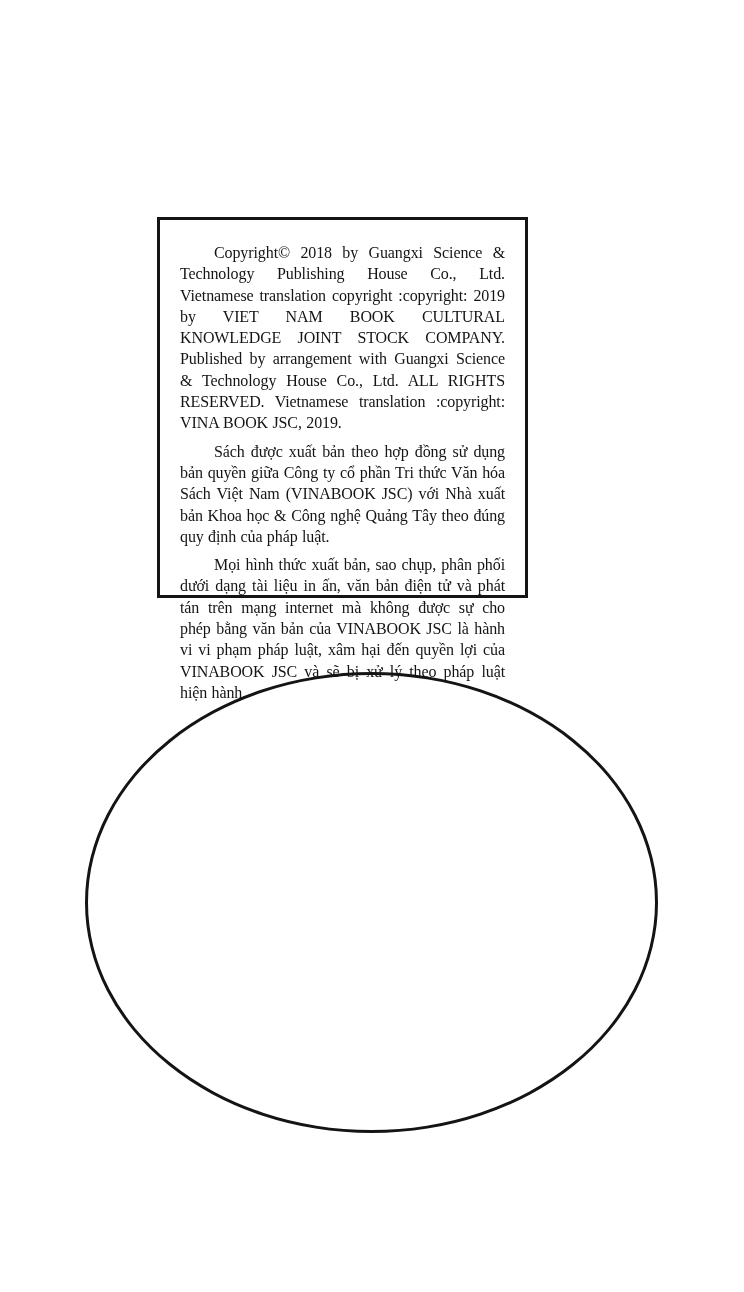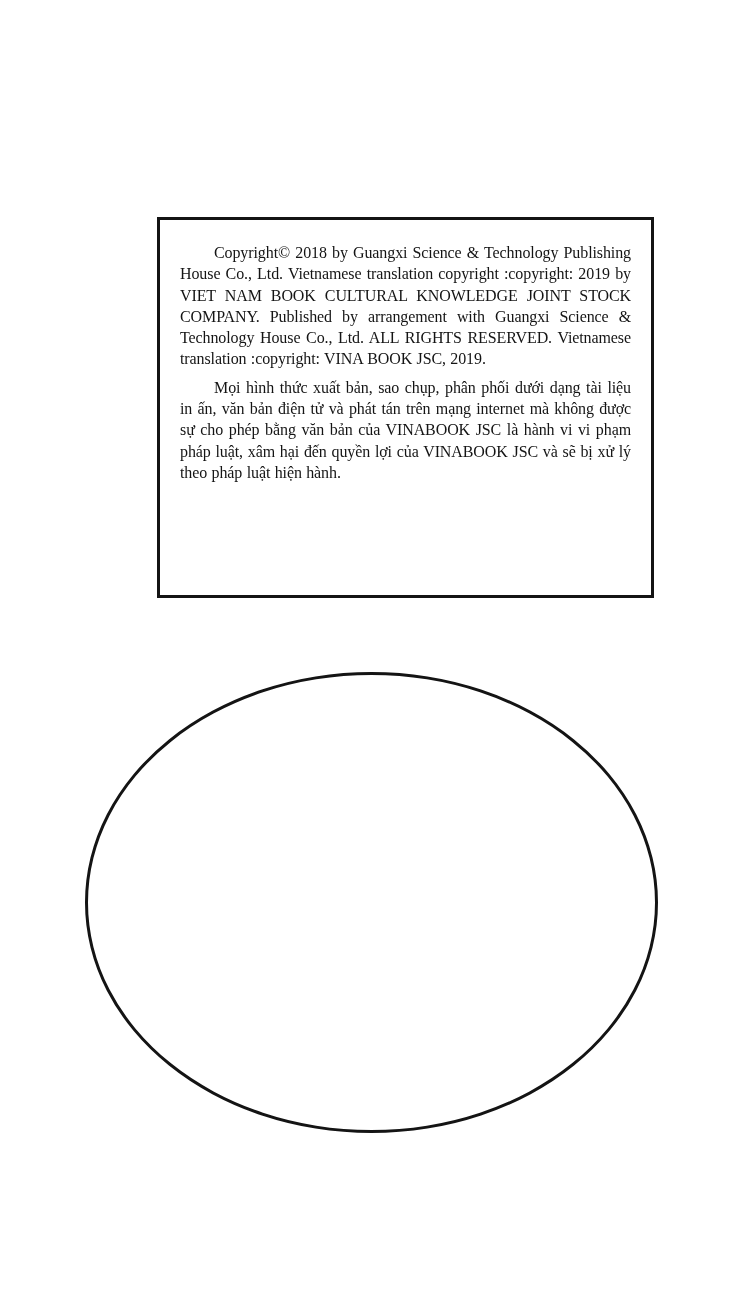--- a/index.html
+++ b/index.html
@@ -19,21 +19,21 @@
     left: 0;
     top: 0;
     width: 744px;
     height: 1292px;
     background: #ffffff;
   }
   .copyright-box {
     position: absolute;
     left: 157px;
     top: 217px;
-    width: 497px;
+    width: 371px;
     height: 381px;
     box-sizing: border-box;
     border: 3px solid #141414;
     padding: 22px 20px 18px 20px;
     background: #ffffff;
   }
   .copyright-box p {
     margin: 0 0 7px 0;
     font-size: 16px;
     line-height: 21.3px;
@@ -58,18 +58,19 @@
     background: transparent;
   }
 </style>
 </head>
 <body>
 
 <div class="page">
 
   <div class="copyright-box">
     <p>Copyright© 2018 by Guangxi Science &amp; Technology Publishing House Co., Ltd. Vietnamese translation copyright :copyright: 2019 by VIET NAM BOOK CULTURAL KNOWLEDGE JOINT STOCK COMPANY. Published by arrangement with Guangxi Science &amp; Technology House Co., Ltd. ALL RIGHTS RESERVED. Vietnamese translation :copyright: VINA BOOK JSC, 2019.</p>
+    <p>Sách được xuất bản theo hợp đồng sử dụng bản quyền giữa Công ty cổ phần Tri thức Văn hóa Sách Việt Nam (VINABOOK JSC) với Nhà xuất bản Khoa học &amp; Công nghệ Quảng Tây theo đúng quy định của pháp luật.</p>
     <p>Mọi hình thức xuất bản, sao chụp, phân phối dưới dạng tài liệu in ấn, văn bản điện tử và phát tán trên mạng internet mà không được sự cho phép bằng văn bản của VINABOOK JSC là hành vi vi phạm pháp luật, xâm hại đến quyền lợi của VINABOOK JSC và sẽ bị xử lý theo pháp luật hiện hành.</p>
   </div>
 
   <div class="oval"></div>
 
 </div>
 
 </body></html>

